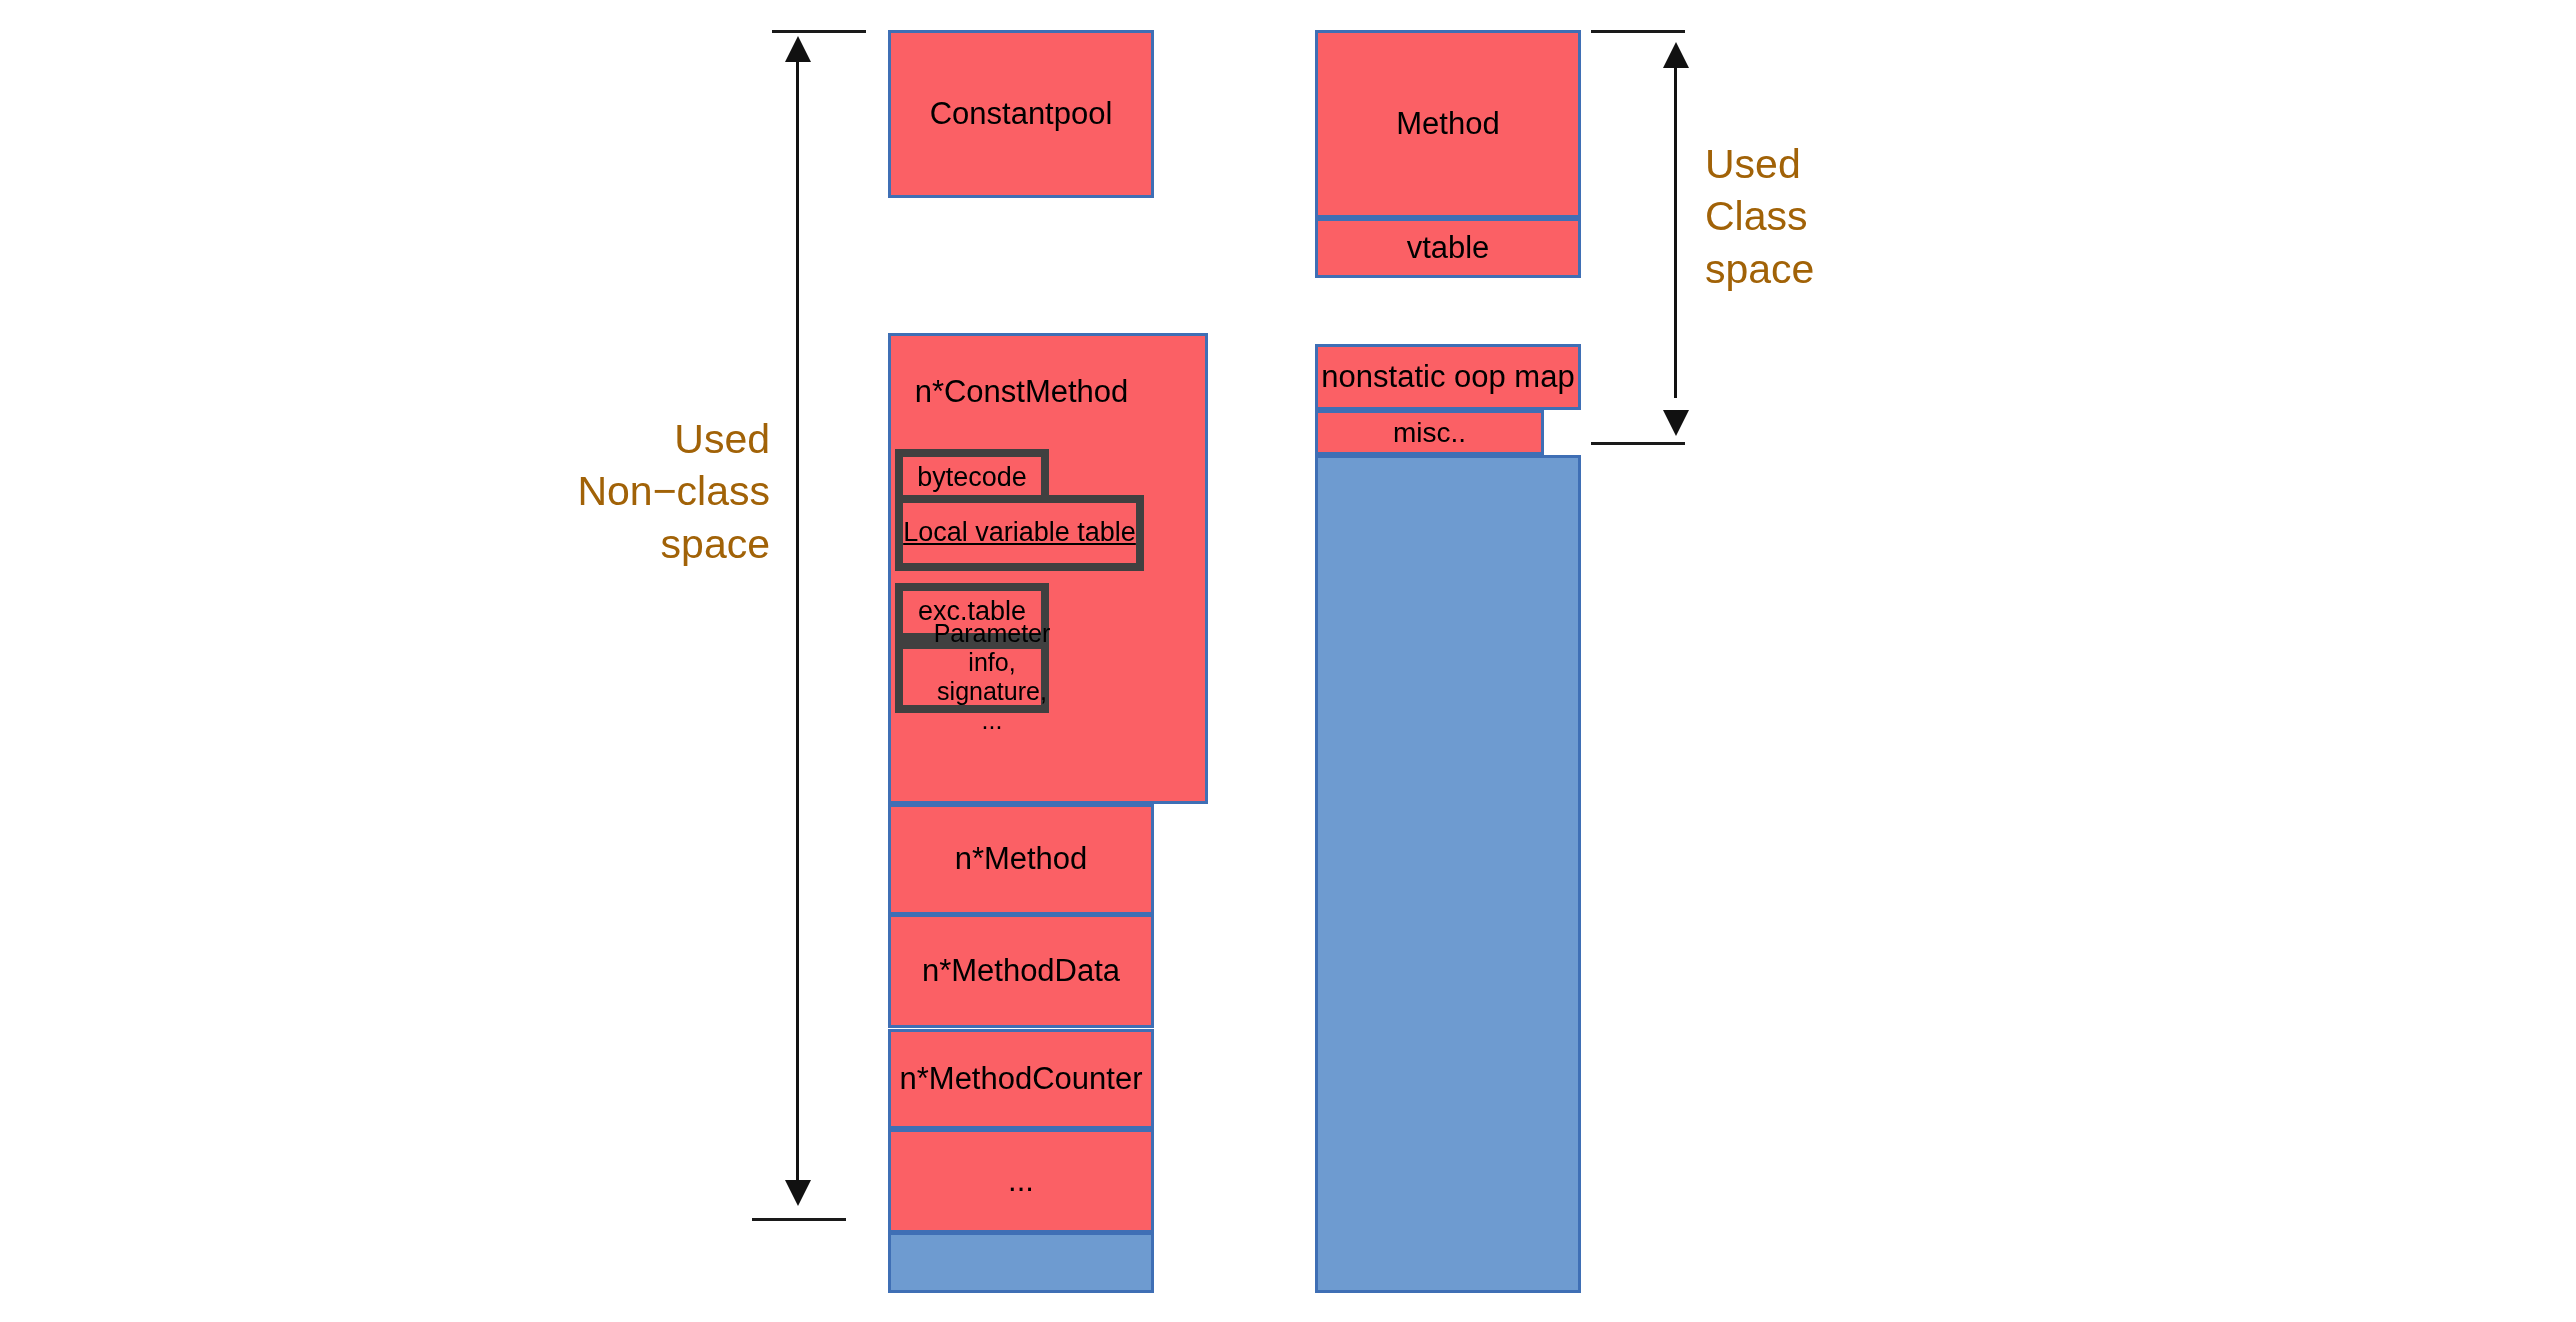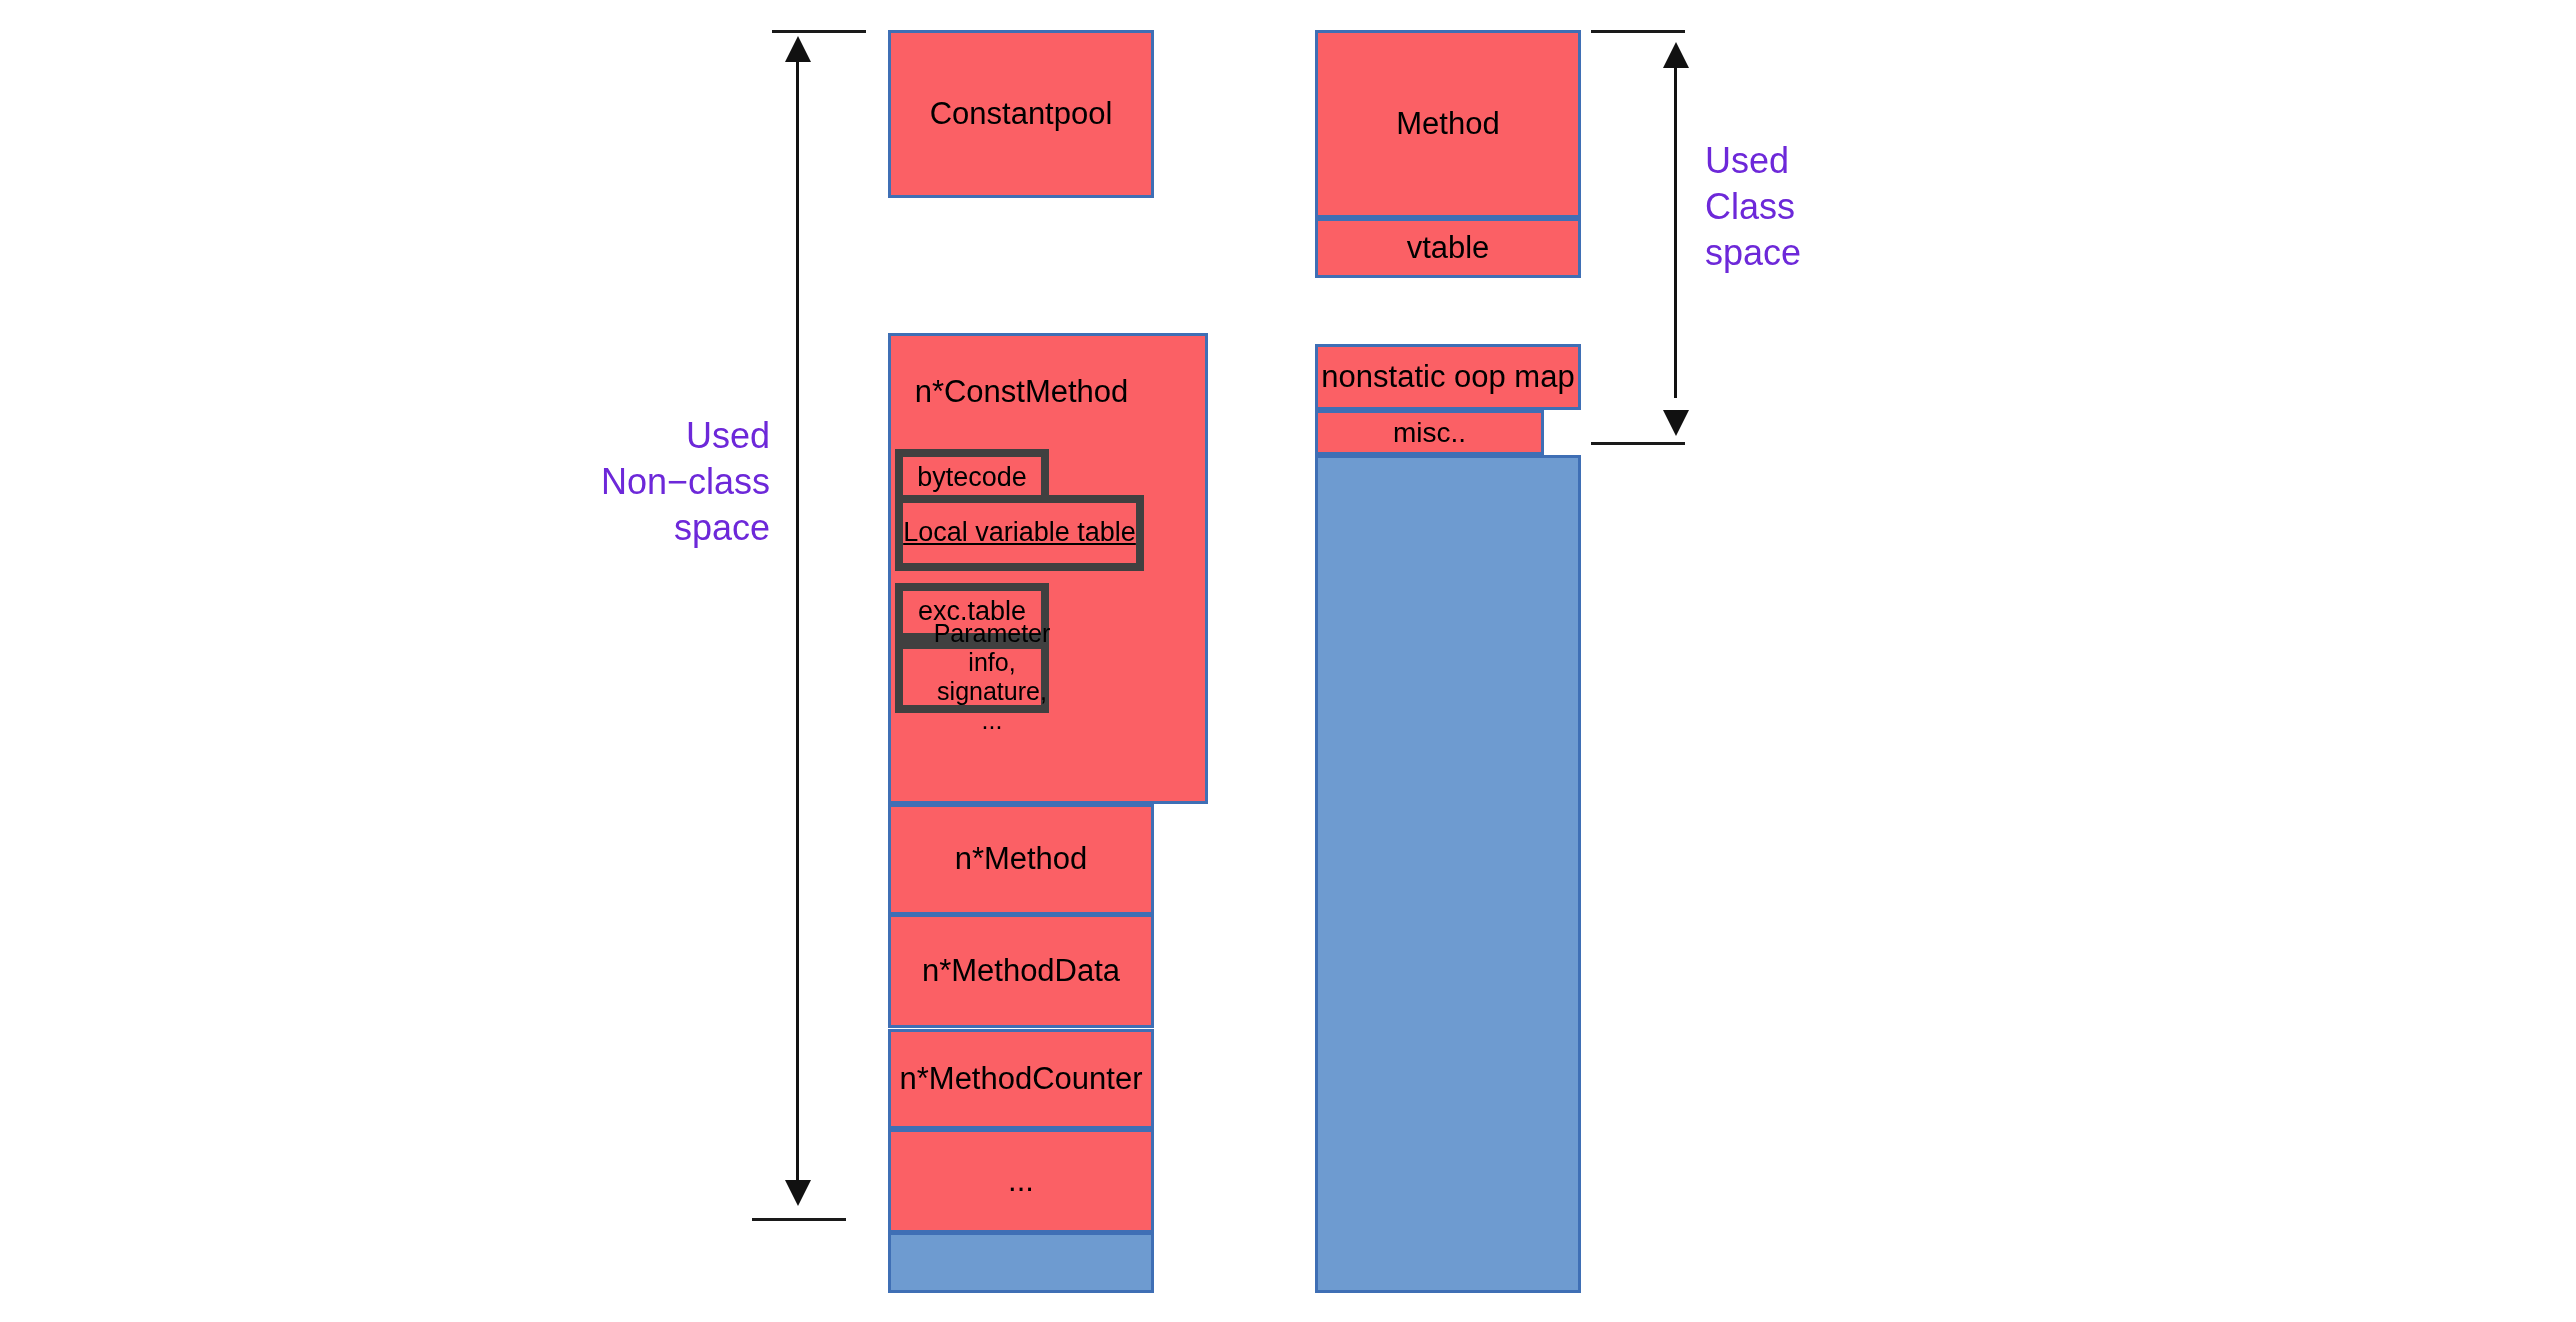--- a/index.html
+++ b/index.html
@@ -85,23 +85,23 @@
     border-bottom: 26px solid #111111;
   }
   .arrow-head.down {
     border-left: 13px solid transparent;
     border-right: 13px solid transparent;
     border-top: 26px solid #111111;
   }
 
   .caption {
     position: absolute;
-    font-size: 36px;
+    font-size: 41px;
     line-height: 1.28;
-    color: #6d28d9;
+    color: #a16207;
     white-space: pre-line;
   }
   .caption.right-align { text-align: right; }
   .caption.left-align  { text-align: left; }
 </style>
 </head>
 <body>
 
 <div id="canvas">
 

